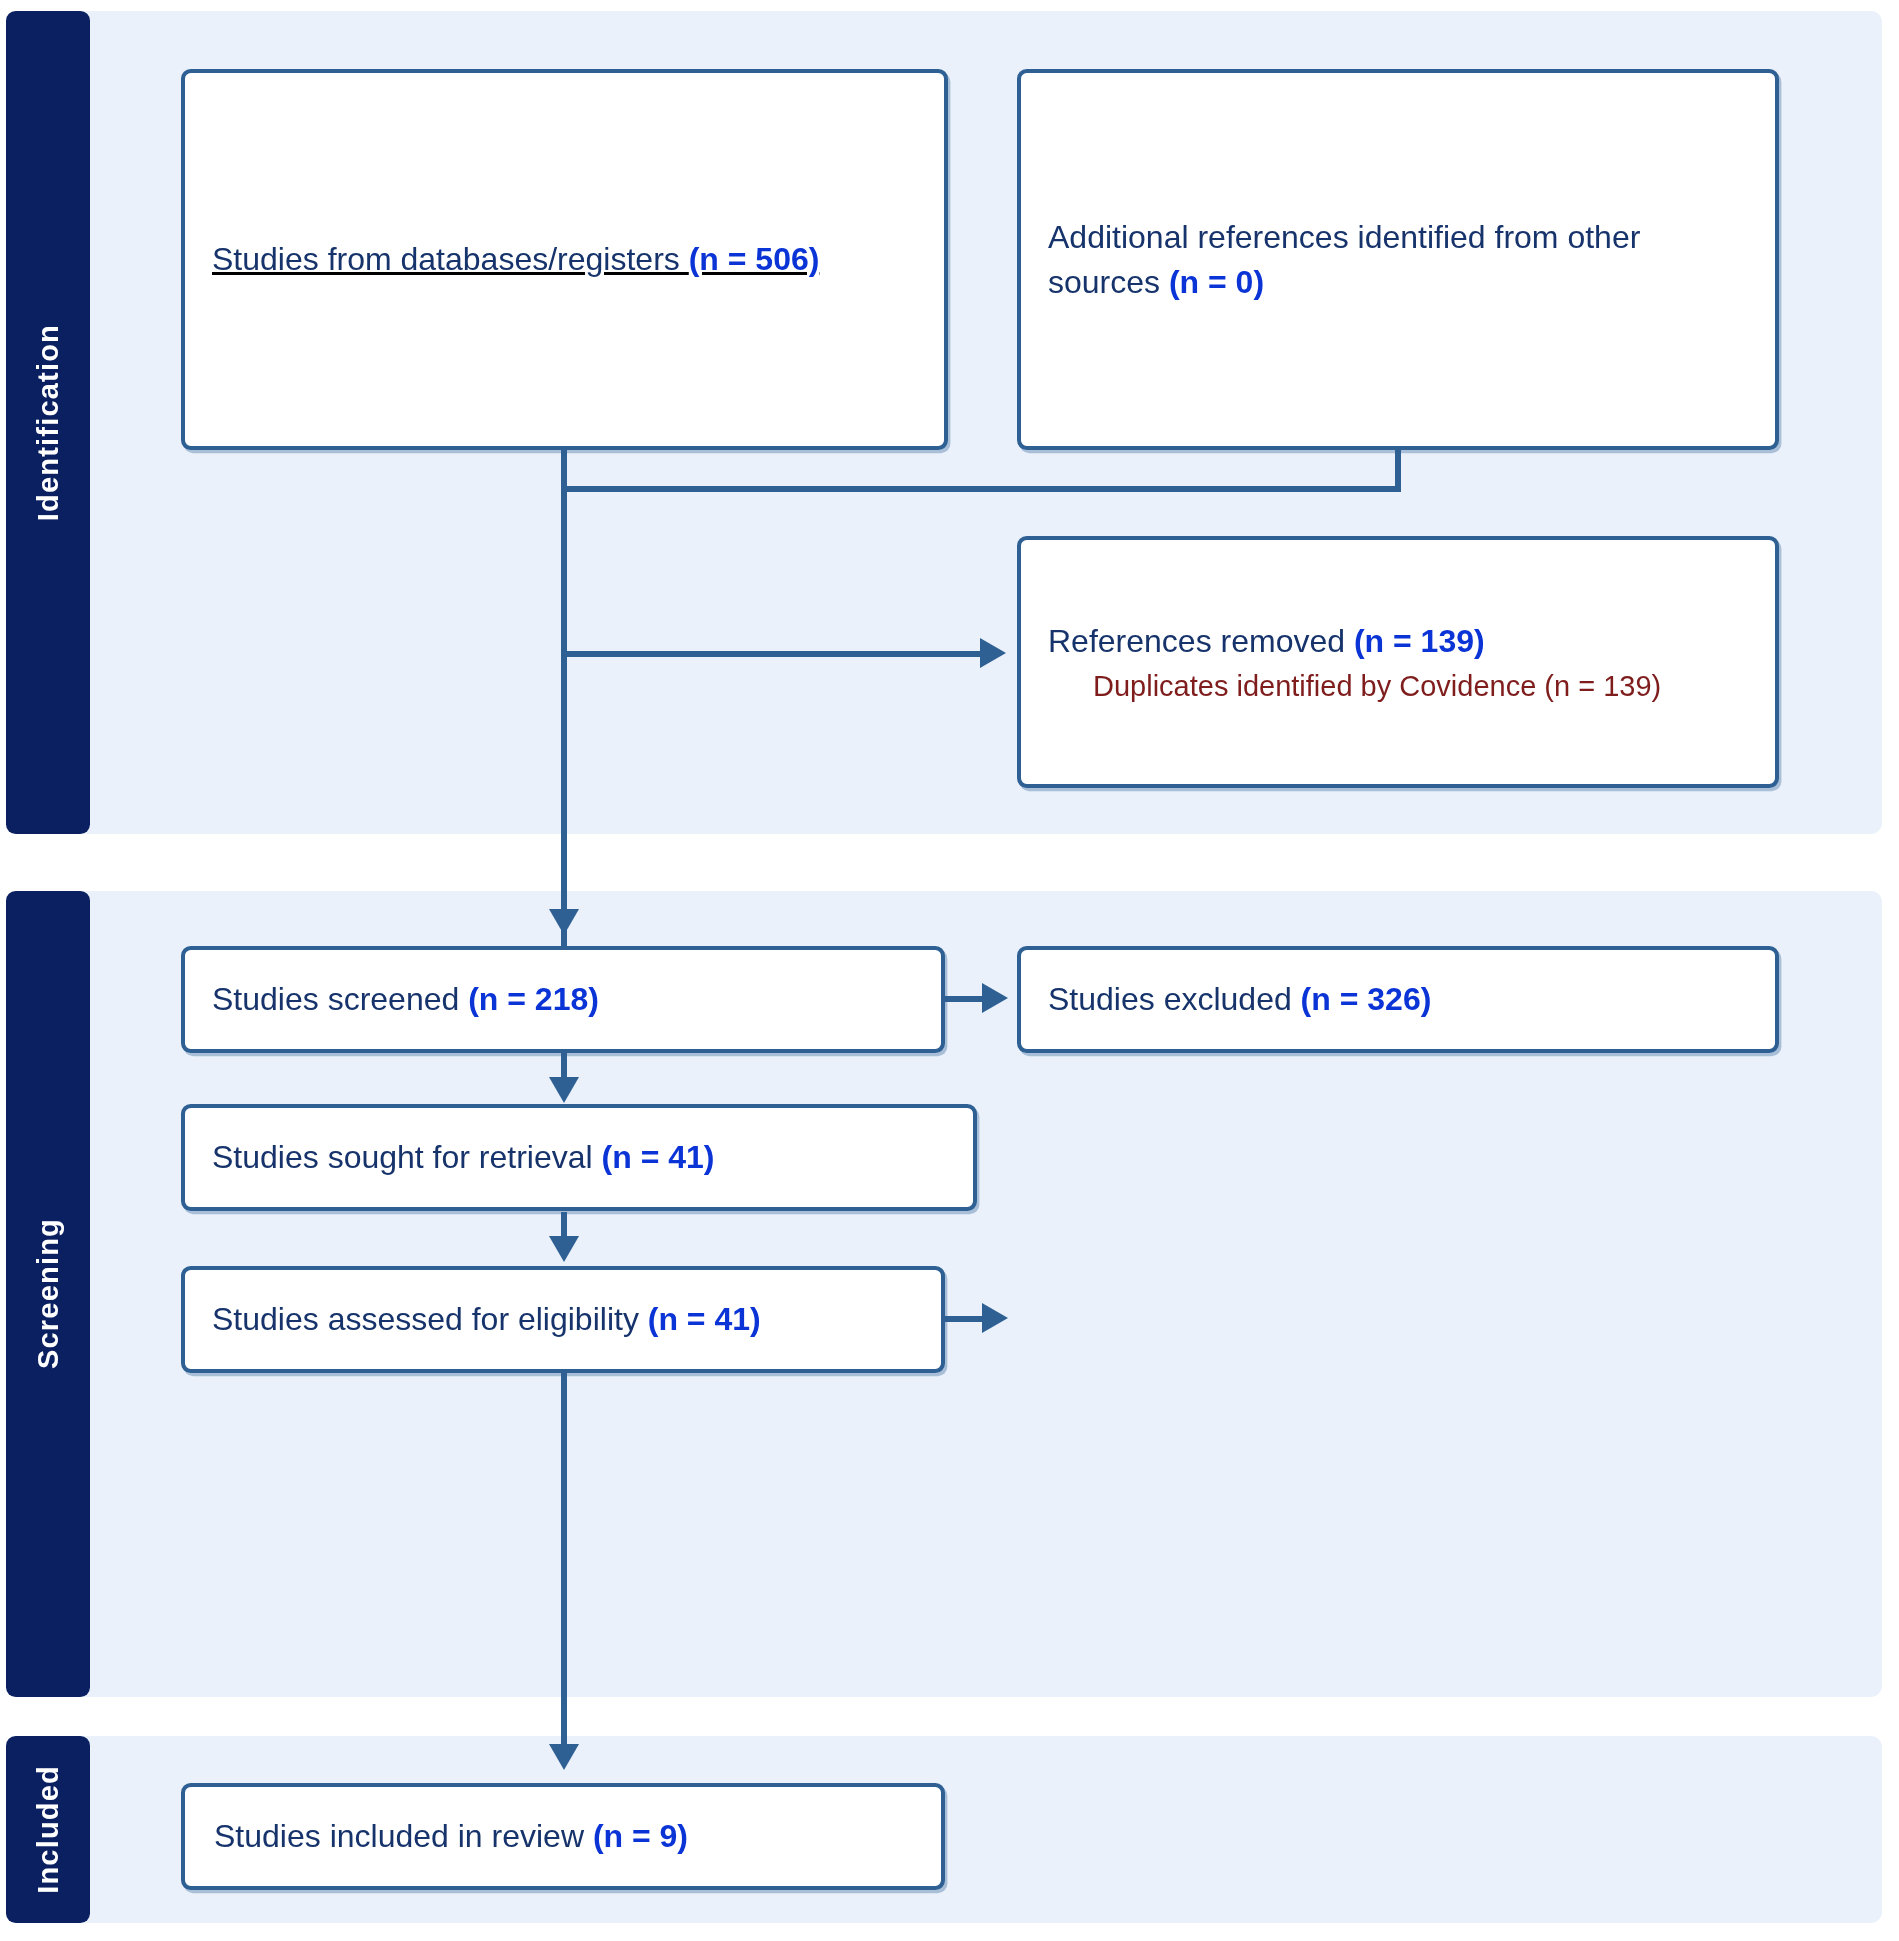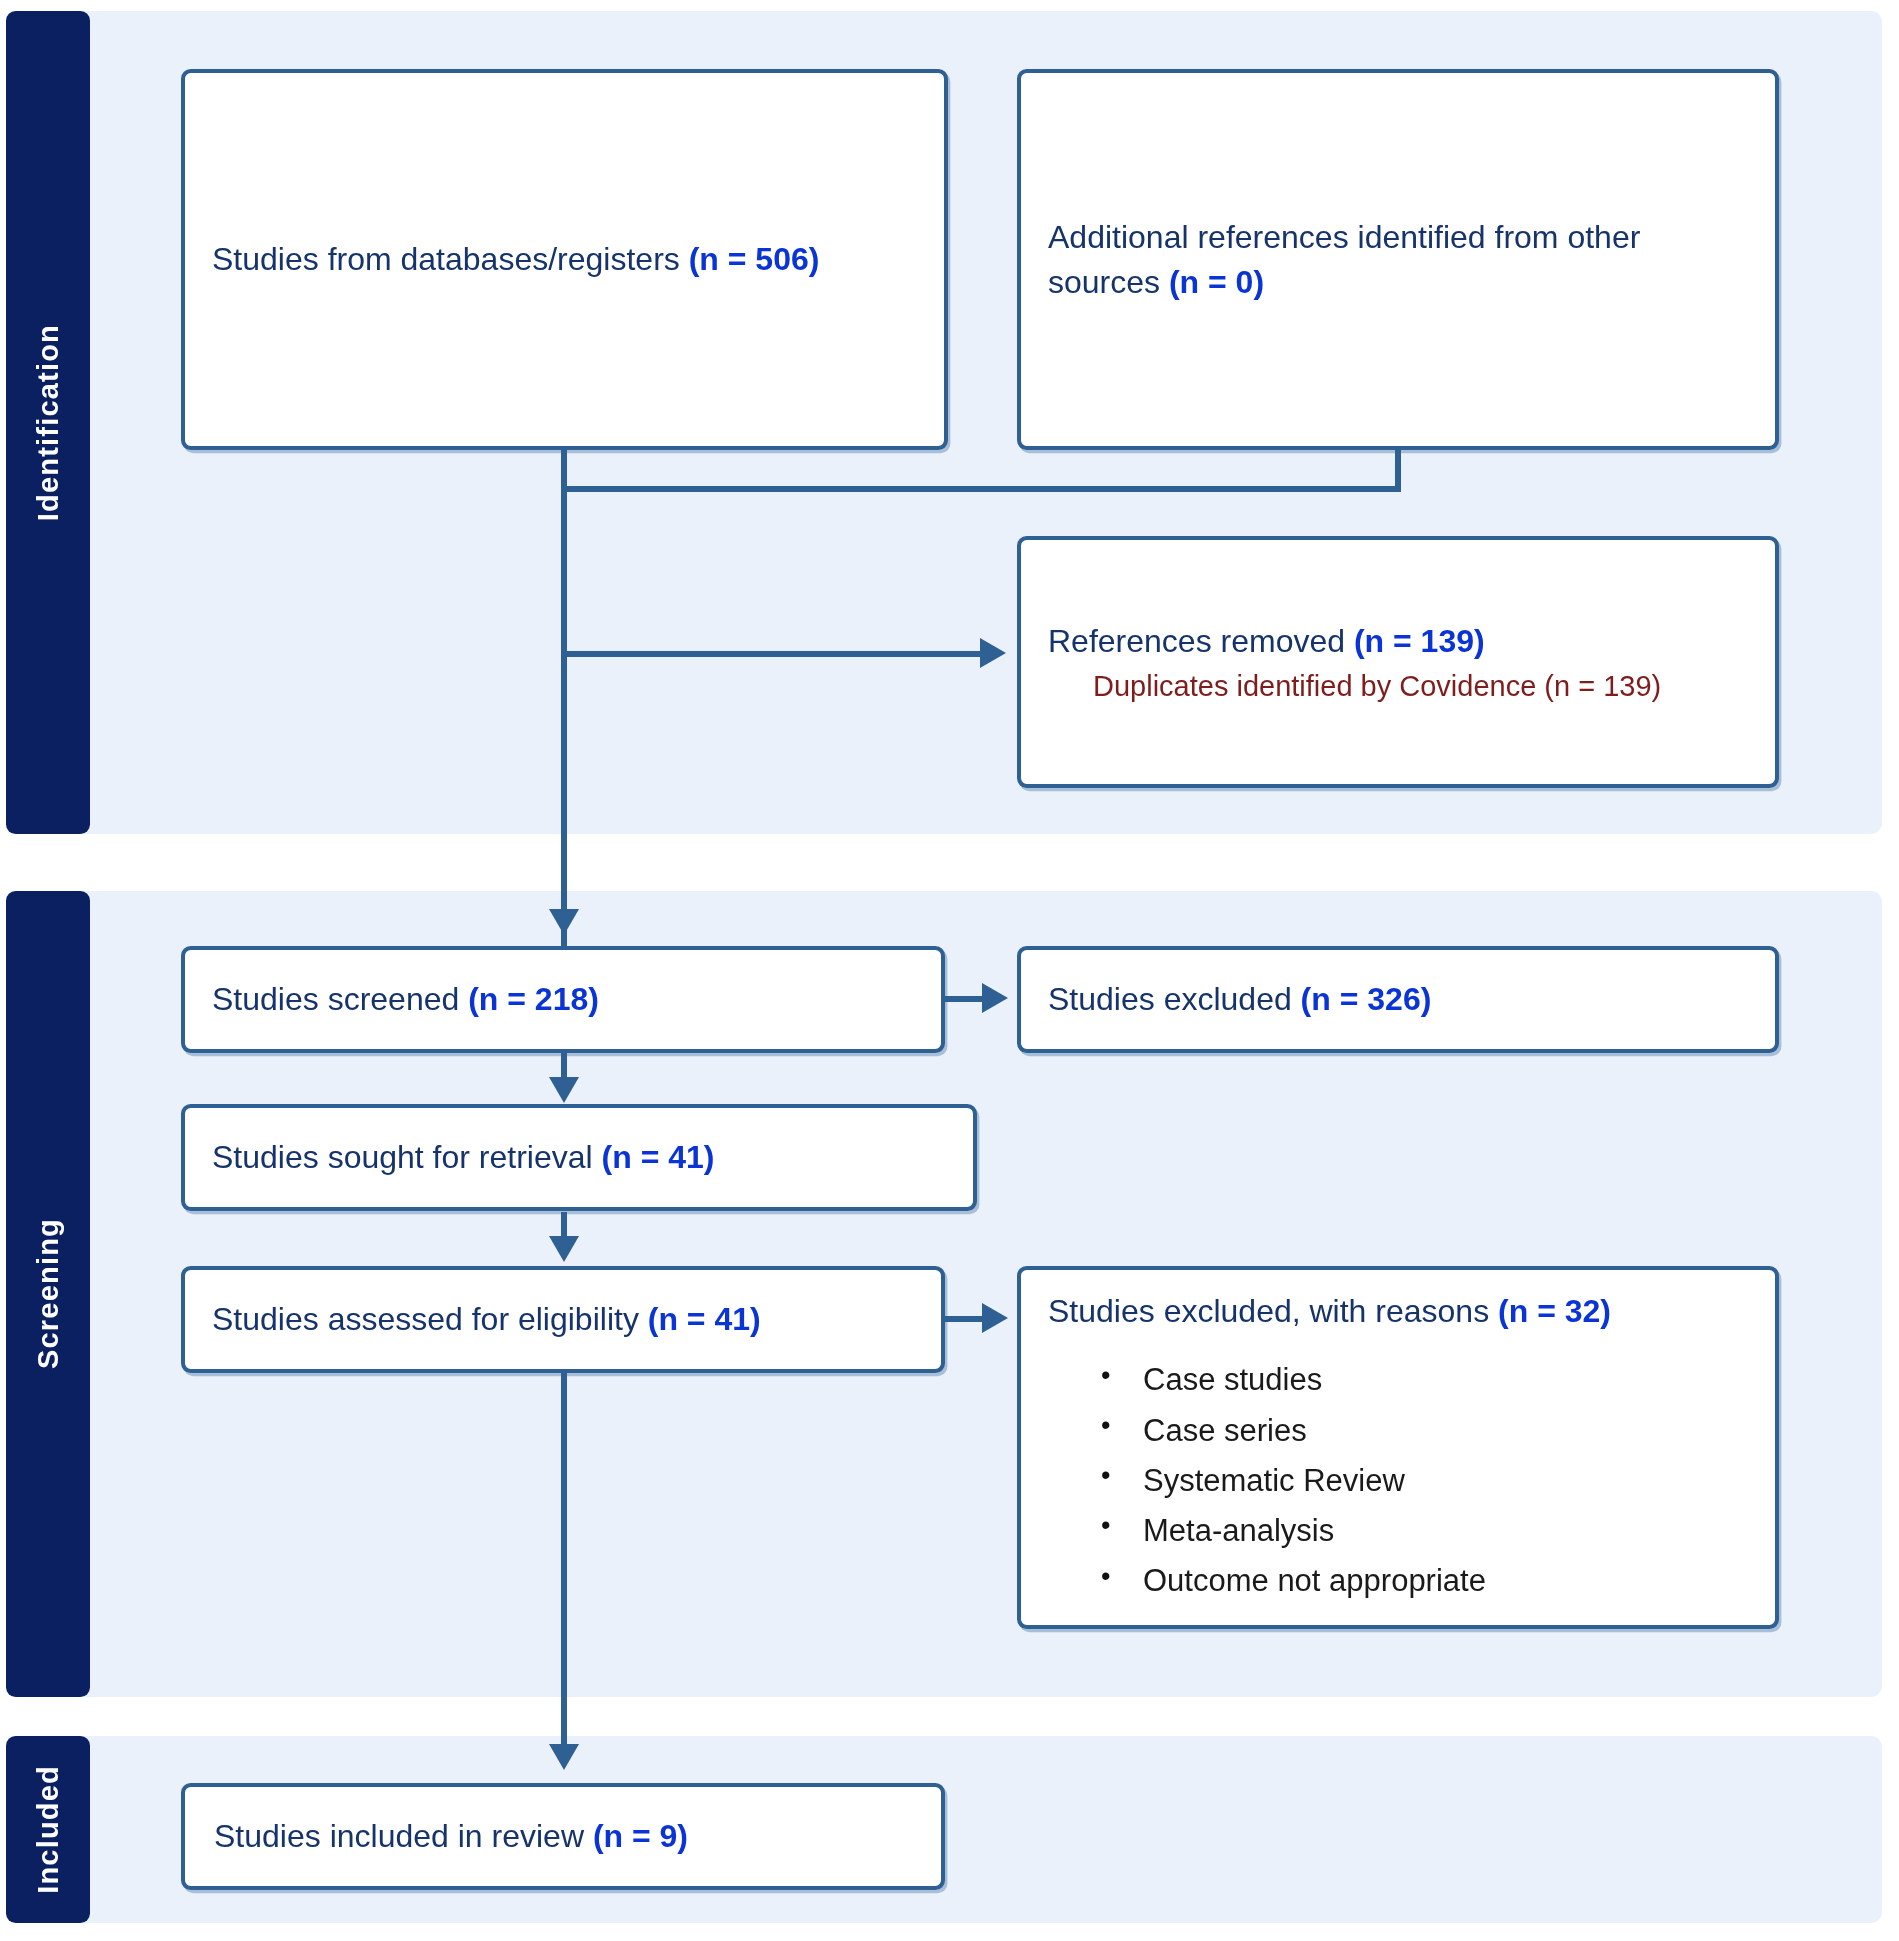--- a/index.html
+++ b/index.html
@@ -76,21 +76,21 @@
   }
   .sub {
     font-size: 29px;
     color: #7f1d1d;
     margin-left: 45px;
     margin-top: 4.8px;
     line-height: 1.3;
   }
 
   
-  .box-databases   { left: 181px;  top: 69px;   width: 767px;  height: 381px; }
+  .box-databases   { left: 181px;  top: 69px;   width: 767px;  height: 381px; text-decoration: underline; }
   .box-additional  { left: 1017px; top: 69px;   width: 762px;  height: 381px; }
   .box-removed     { left: 1017px; top: 536px;  width: 762px;  height: 252px; }
   .box-screened    { left: 181px;  top: 946px; width: 764px;  height: 107px; }
   .box-excluded1   { left: 1017px; top: 946px; width: 762px;  height: 107px; }
   .box-sought      { left: 181px;  top: 1104px; width: 796px;  height: 107px; }
   .box-assessed    { left: 181px;  top: 1266px; width: 764px;  height: 107px; }
   .box-excluded2   { left: 1017px; top: 1266px; width: 762px;  height: 363px; }
   .box-included    { left: 181px;  top: 1783px; width: 764px;  height: 107px; padding-left: 29px; }
 
   .reasons {
@@ -217,29 +217,19 @@
   </div>
 
   <div class="box box-sought">
     <div class="txt"><span>Studies sought for retrieval </span><span class="num">(n = 41)</span></div>
   </div>
 
   <div class="box box-assessed">
     <div class="txt"><span>Studies assessed for eligibility </span><span class="num">(n = 41)</span></div>
   </div>
 
-  <div class="box box-excluded2">
-    <div class="txt"><span>Studies excluded, with reasons </span><span class="num">(n = 32)</span></div>
-    <ul class="reasons">
-      <li>Case studies</li>
-      <li>Case series</li>
-      <li>Systematic Review</li>
-      <li>Meta-analysis</li>
-      <li>Outcome not appropriate</li>
-    </ul>
-  </div>
 
   <div class="box box-included">
     <div class="txt"><span>Studies included in review </span><span class="num">(n = 9)</span></div>
   </div>
 
 </div>
 
 
 </body></html>

